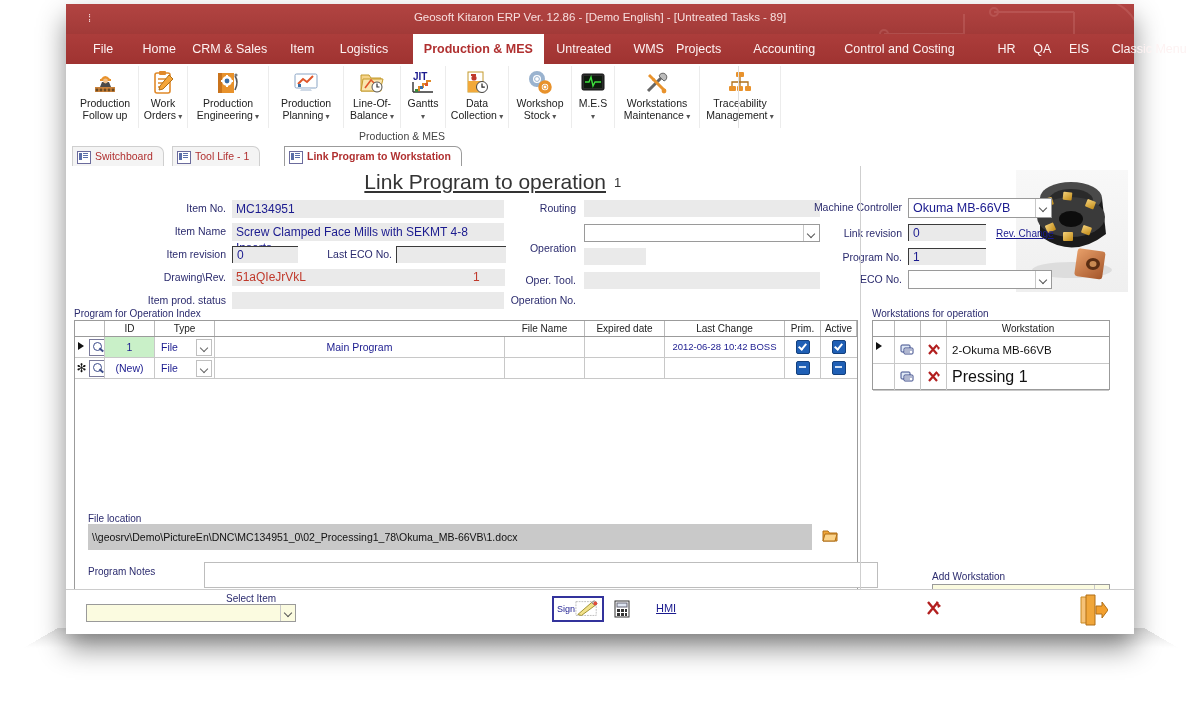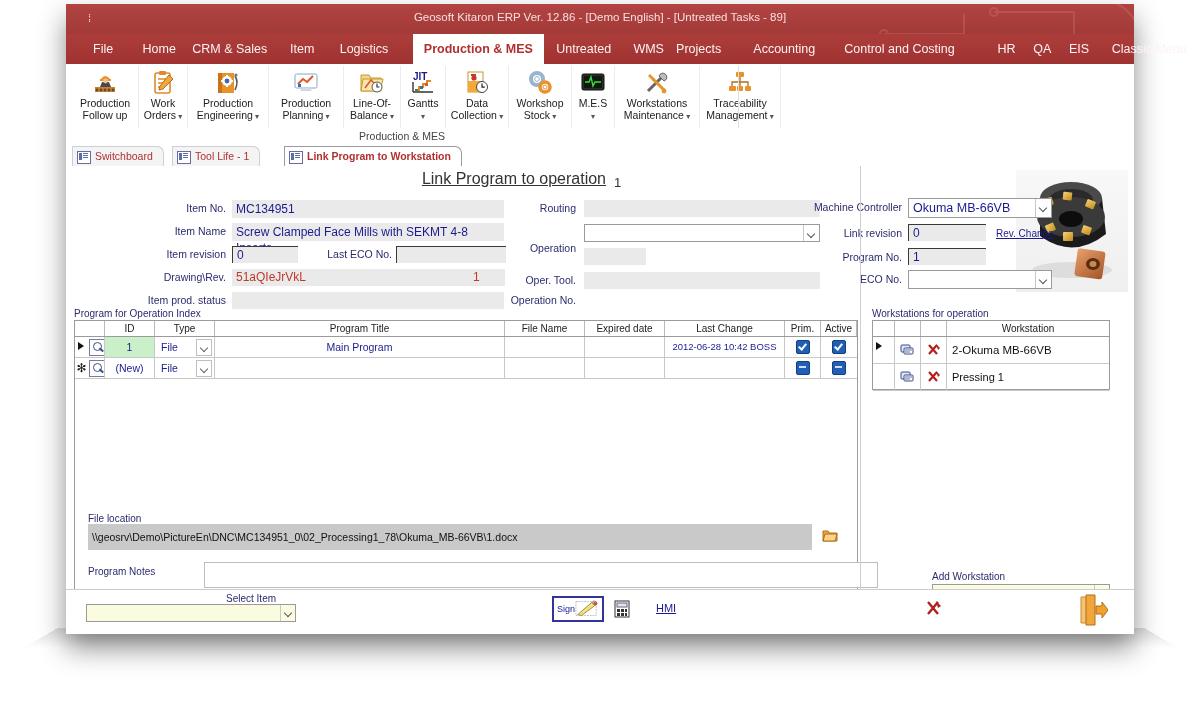--- a/index.html
+++ b/index.html
@@ -48,21 +48,21 @@
   .dtab .tic{position:absolute;left:4px;top:4px;width:12px;height:11px;
      background:#fff;border:1px solid #6b6b9c;}
   .dtab .tic:before{content:"";position:absolute;left:1px;top:1px;width:3px;height:7px;background:#5a6ea8;}
   .dtab .tic:after{content:"";position:absolute;left:5px;top:1px;width:5px;height:1px;
      background:#5a6ea8;box-shadow:0 2px 0 #5a6ea8,0 4px 0 #5a6ea8;}
 
   
   .body{position:absolute;left:0;top:162px;width:1068px;height:468px;background:#fff;}
 
   .pagetitle{position:absolute;left:280px;top:4px;width:260px;text-align:right;
-    font-size:16px;color:#333;text-decoration:underline;}
+    font-size:21px;color:#333;text-decoration:underline;}
   .pagetitle-num{position:absolute;left:548px;top:9px;font-size:13px;color:#333;}
 
   .lbl{position:absolute;font-size:10.5px;color:#2b2b6e;text-align:right;}
   .fld{position:absolute;background:#eaeaea;border:none;height:16px;
      font-size:12px;color:#1b1b8f;padding:1px 4px;box-sizing:border-box;
      font-family:"Liberation Sans",sans-serif;}
   .fld.edit{background:#eaeaea;border-top:1px solid #3a3a3a;border-left:1px solid #3a3a3a;}
   .fld.red{color:#c0392b;}
   .combo{position:absolute;background:#fff;border:1px solid #9a9a9a;height:18px;box-sizing:border-box;}
   .combo .cv{position:absolute;left:4px;top:1px;font-size:12px;color:#1b1b8f;text-align:center;}
@@ -415,21 +415,20 @@
           </div>
           <div class="linklbl" style="left:930px;top:62px;">Rev. Change</div>
         </div>
 
       <div class="gtitle" style="left:8px;top:142px;">Program for Operation Index</div>
       <div class="grid" id="proggrid" style="left:8px;top:154px;width:784px;height:280px;">
           <div class="ghdr">
             <div class="gh" style="left:0px;width:30px;"></div>
             <div class="gh" style="left:30px;width:50px;"><span>ID</span></div>
             <div class="gh" style="left:80px;width:60px;"><span>Type</span></div>
-            <div class="gh" style="left:140px;width:290px;"><span>Program Title</span></div>
             <div class="gh" style="left:430px;width:80px;"><span>File Name</span></div>
             <div class="gh" style="left:510px;width:80px;"><span>Expired date</span></div>
             <div class="gh" style="left:590px;width:120px;"><span>Last Change</span></div>
             <div class="gh" style="left:710px;width:36px;"><span>Prim.</span></div>
             <div class="gh" style="left:746px;width:36px;"><span>Active</span></div>
           </div>
           <div class="grow" style="top:16px;">
             <div class="gc" style="left:0;width:30px;">
               <span class="rowsel"></span>
               <span class="zoomico" style="left:14px;top:2px;"></span>
@@ -525,21 +524,21 @@
             <div class="gc" style="left:0;width:22px;height:26px;"></div>
             <div class="gc" style="left:22px;width:26px;height:26px;line-height:30px;"><svg width="15" height="13" viewBox="0 0 15 13">
                 <rect x="1" y="2" width="9" height="7" rx="1" fill="#dfe8f5" stroke="#3b4b8a"></rect>
                 <rect x="4" y="5" width="9" height="6" rx="1" fill="#fff" stroke="#3b4b8a"></rect>
                 <path d="M5 7 h7 M5 9 h5" stroke="#3b4b8a" stroke-width=".8"></path>
               </svg></div>
             <div class="gc" style="left:48px;width:26px;height:26px;line-height:30px;"><svg width="14" height="13" viewBox="0 0 14 13">
                 <path d="M2 2 L10 11 M10 2 L2 11" stroke="#b21f1f" stroke-width="2.2" fill="none"></path>
                 <path d="M9 1 L13 5 L11 7 z" fill="#b21f1f"></path>
               </svg></div>
-            <div class="gc" style="left:74px;width:162px;height:26px;line-height:26px;text-align:left;padding-left:5px;font-size:11px;color:#111;border-right:none;">Pressing 1</div>
+            <div class="gc" style="left:74px;width:162px;height:26px;line-height:26px;text-align:left;padding-left:5px;font-size:16px;color:#111;border-right:none;">Pressing 1</div>
           </div>
         </div>
 
       <div class="gtitle" style="left:866px;top:405px;">Add Workstation</div>
       <div class="ycombo" style="left:866px;top:418px;width:178px;">
         <span class="cv" style="position:absolute;left:4px;top:1px;font-size:11px;color:#1b1b8f;"></span>
         <span class="arr"></span>
       </div>
       <div class="hr-gray" style="left:806px;top:440px;width:250px;"></div>
     </div>

